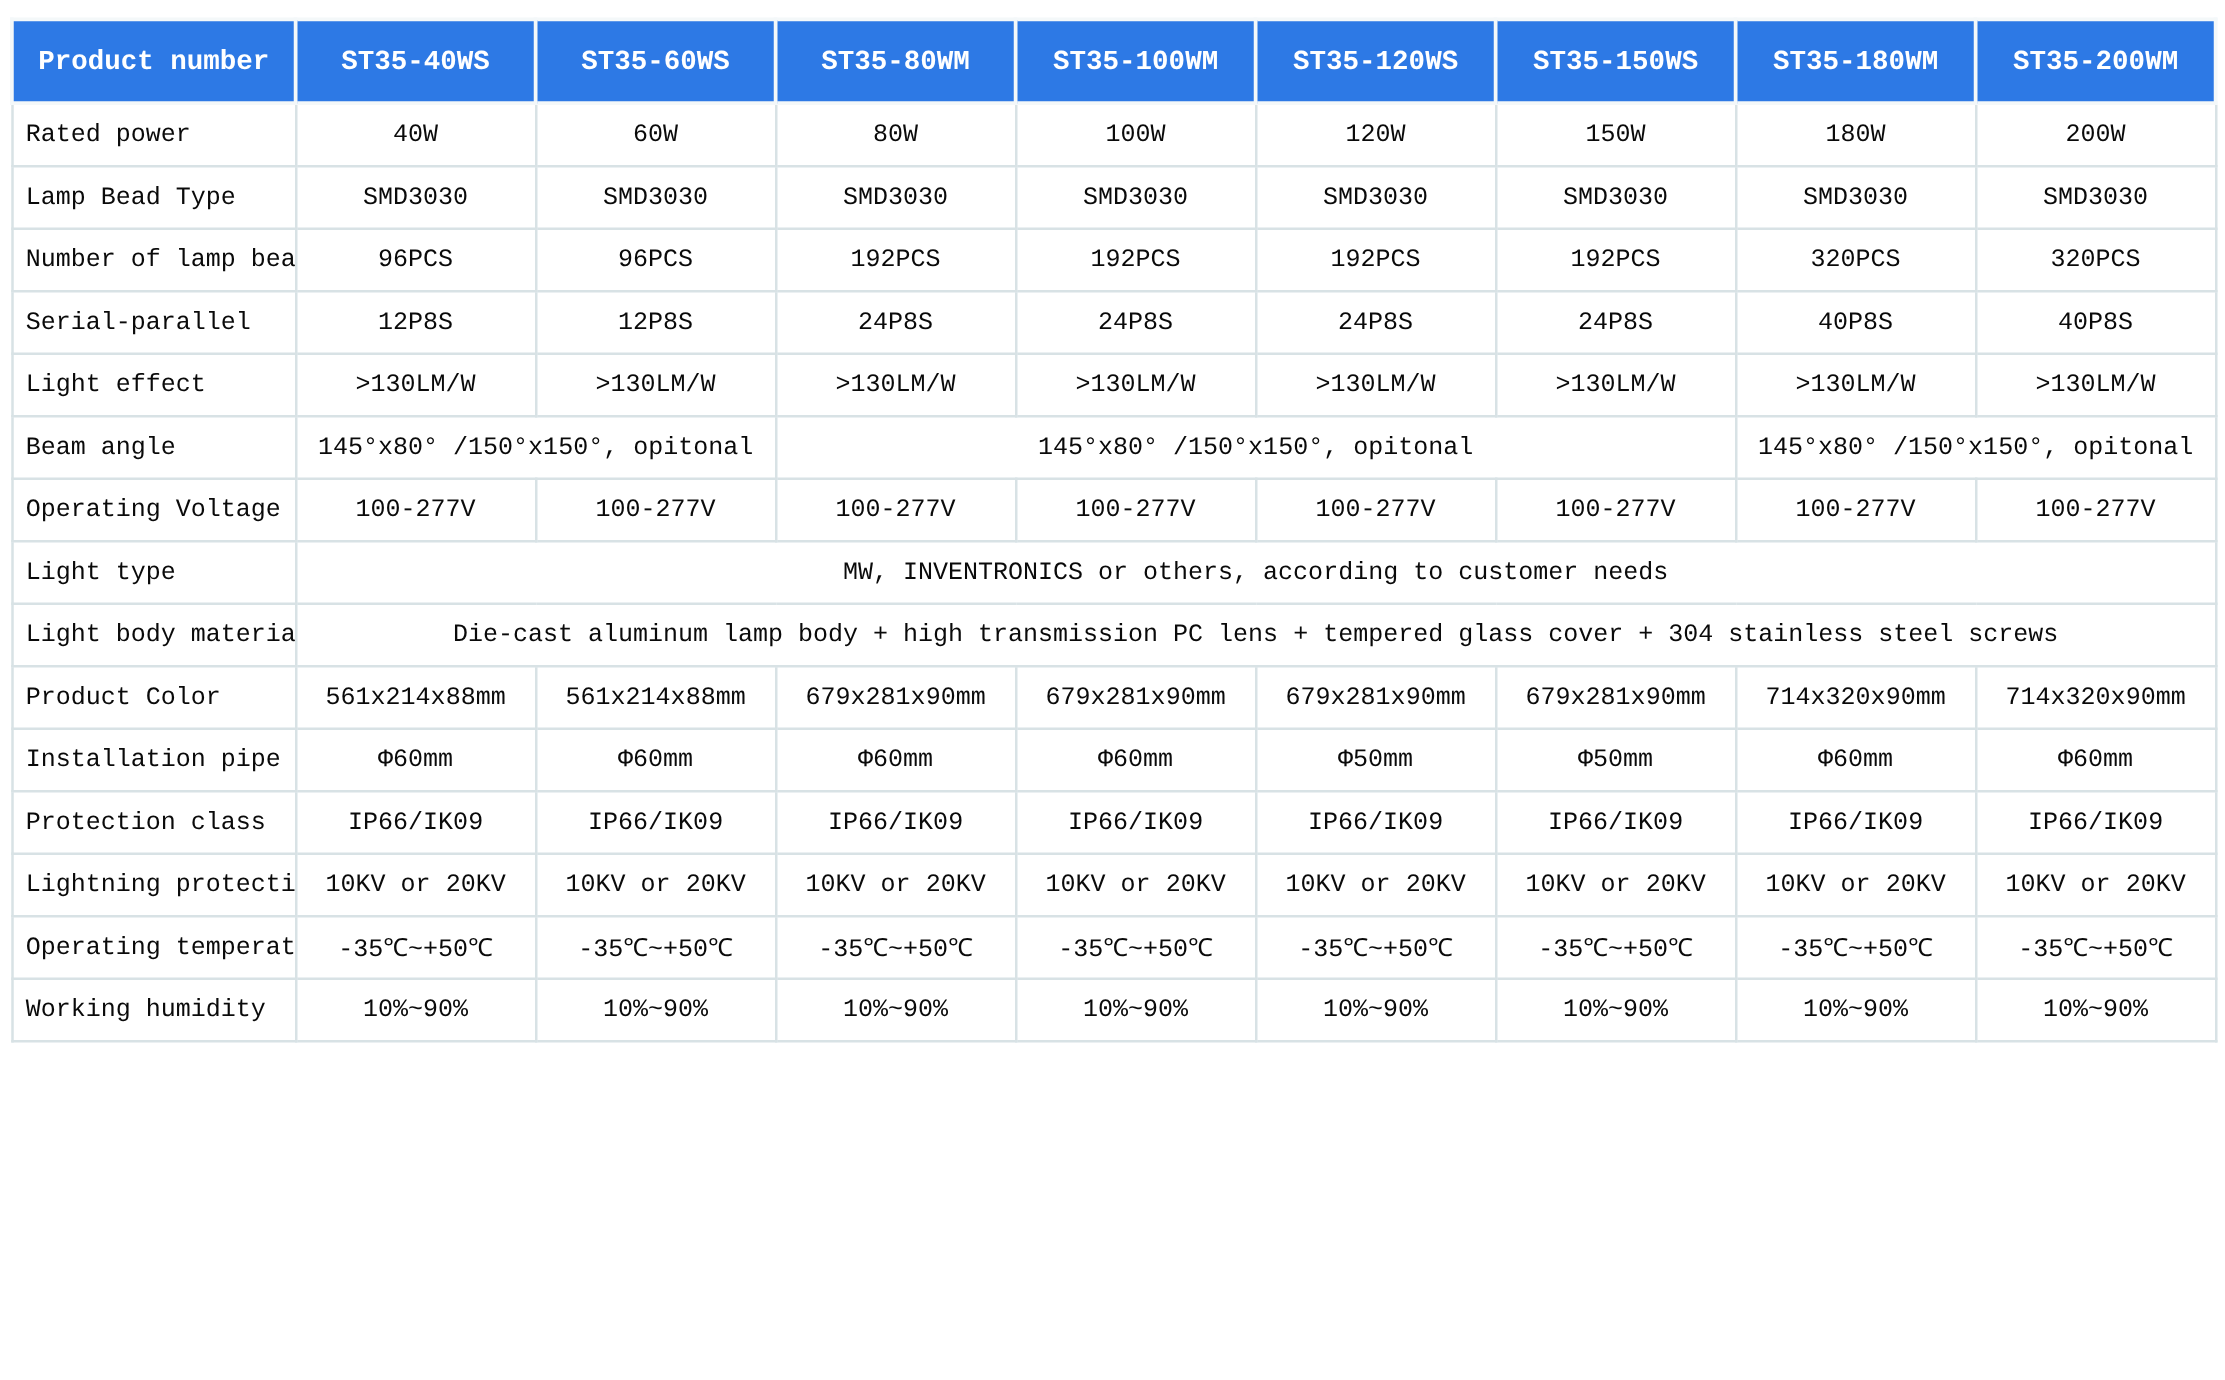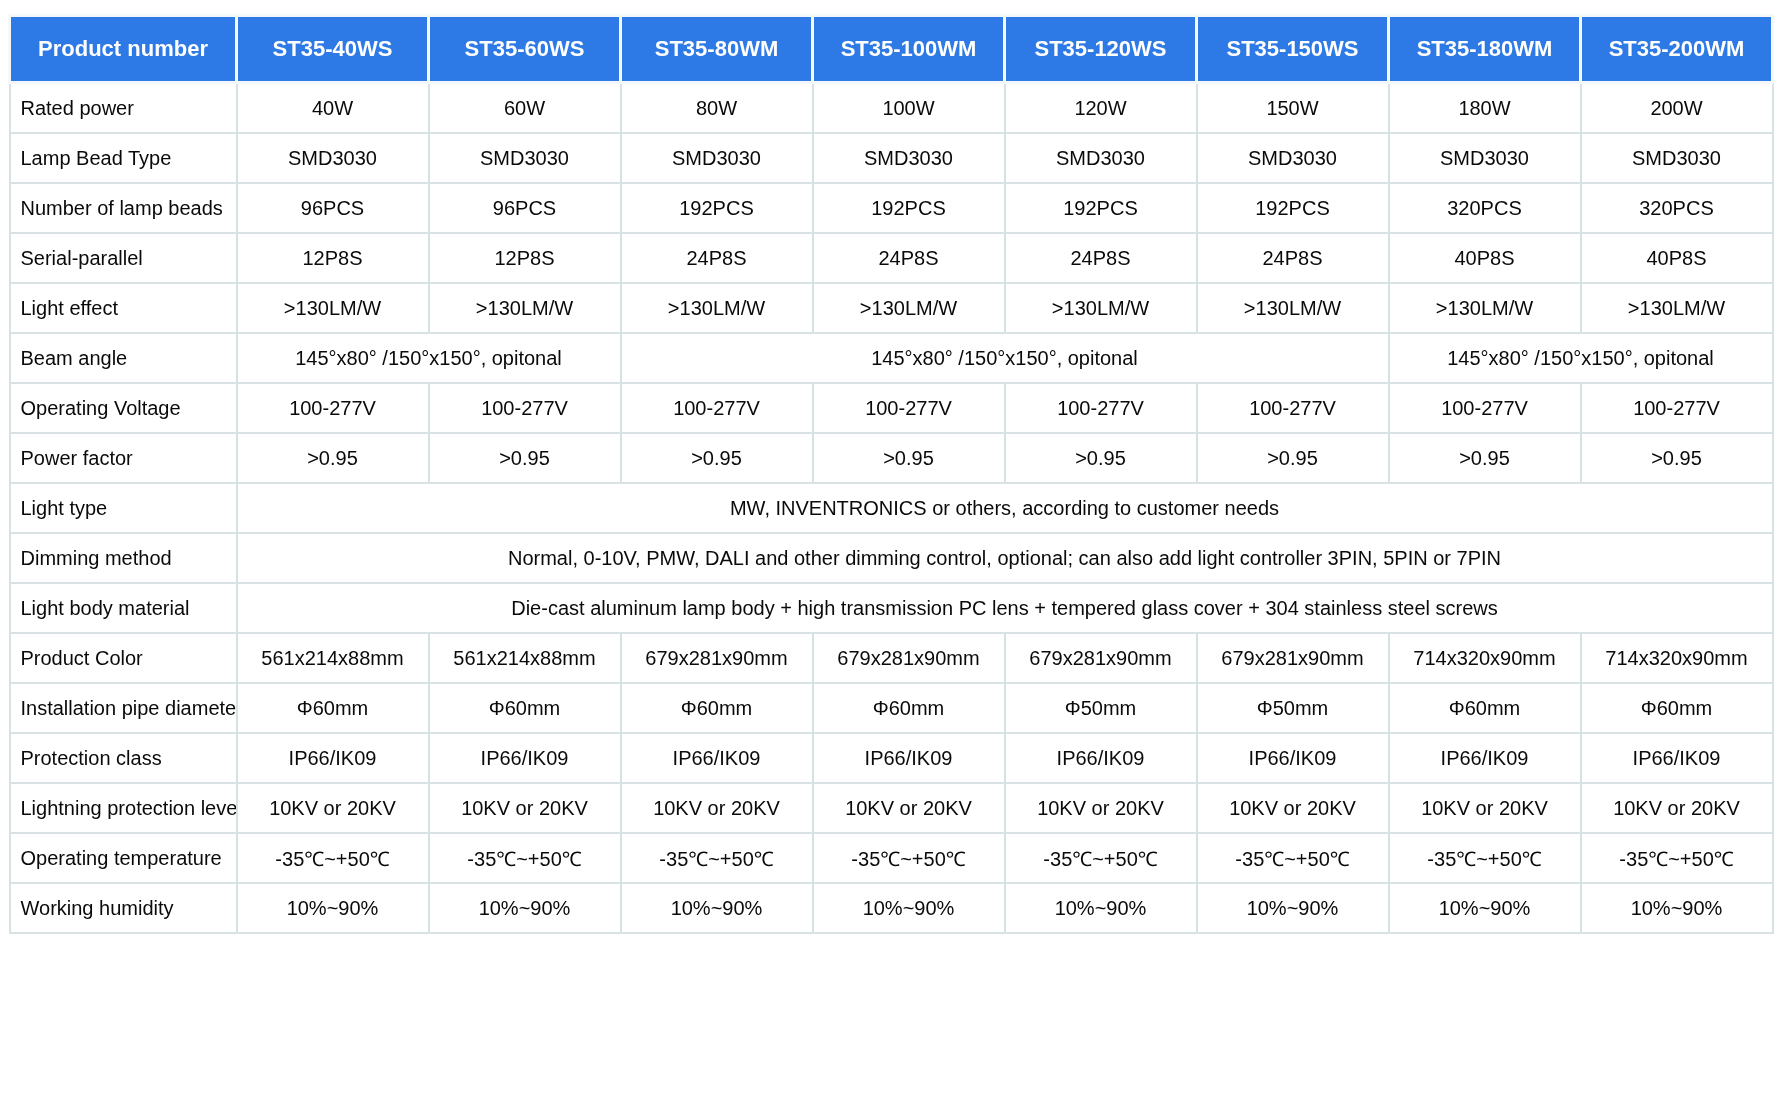--- a/index.html
+++ b/index.html
@@ -7,20 +7,21 @@
     padding: 0;
     background: #ffffff;
     font-family: "Liberation Sans", sans-serif;
   }
   .page {
     width: 1780px;
     height: 1104px;
     background: #ffffff;
     box-sizing: border-box;
     padding: 14px 8px 0 8px;
+    font-family: Liberation Mono, monospace;
   }
   table.spec {
     border-collapse: collapse;
     table-layout: fixed;
     width: 1762px;
     border: 2px solid #ccd8dc;
   }
   table.spec col.label-col { width: 227px; }
   table.spec col.data-col  { width: 192px; }
 
@@ -151,37 +152,22 @@
           <td>100-277V</td>
           <td>100-277V</td>
           <td>100-277V</td>
           <td>100-277V</td>
           <td>100-277V</td>
           <td>100-277V</td>
           <td>100-277V</td>
           <td>100-277V</td>
         </tr>
         <tr>
-          <th>Power factor</th>
-          <td>&gt;0.95</td>
-          <td>&gt;0.95</td>
-          <td>&gt;0.95</td>
-          <td>&gt;0.95</td>
-          <td>&gt;0.95</td>
-          <td>&gt;0.95</td>
-          <td>&gt;0.95</td>
-          <td>&gt;0.95</td>
-        </tr>
-        <tr>
           <th>Light type</th>
           <td colspan="8">MW, INVENTRONICS or others, according to customer needs</td>
-        </tr>
-        <tr>
-          <th>Dimming method</th>
-          <td colspan="8">Normal, 0-10V, PMW, DALI and other dimming control, optional; can also add light controller 3PIN, 5PIN or 7PIN</td>
         </tr>
         <tr>
           <th>Light body material</th>
           <td colspan="8">Die-cast aluminum lamp body + high transmission PC lens + tempered glass cover + 304 stainless steel screws</td>
         </tr>
         <tr>
           <th>Product Color</th>
           <td>561x214x88mm</td>
           <td>561x214x88mm</td>
           <td>679x281x90mm</td>

